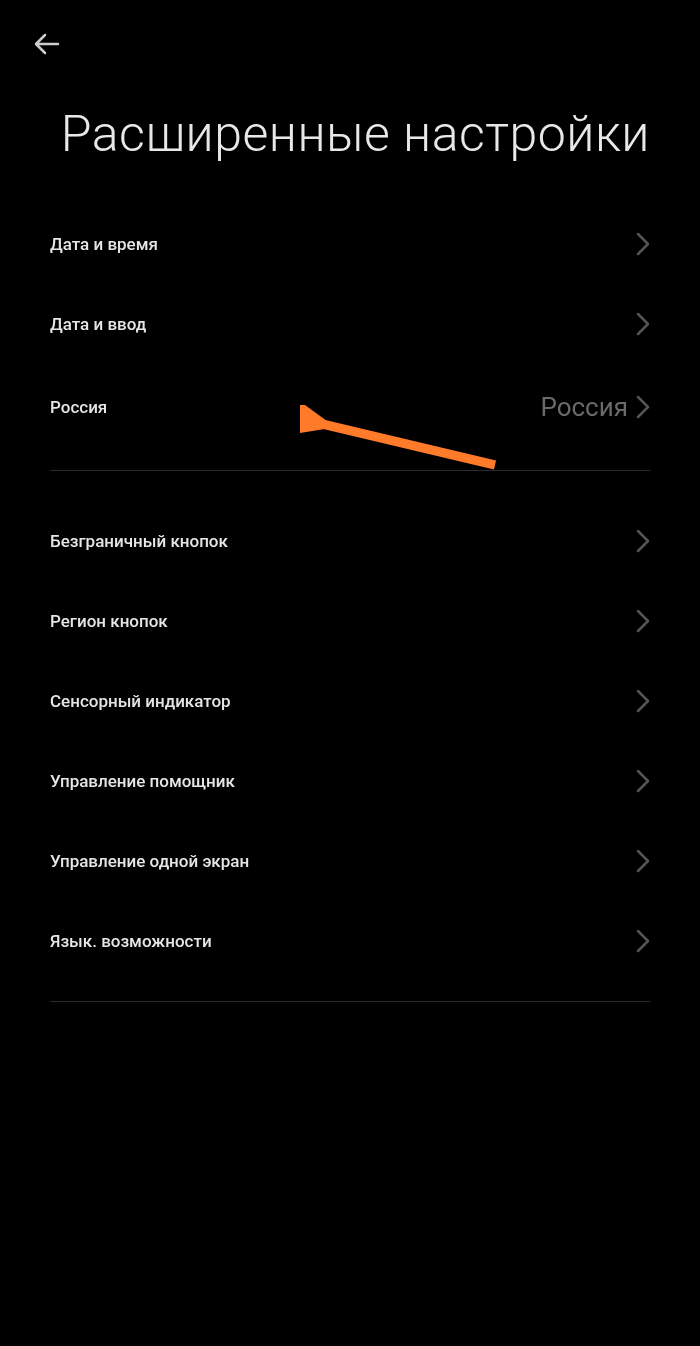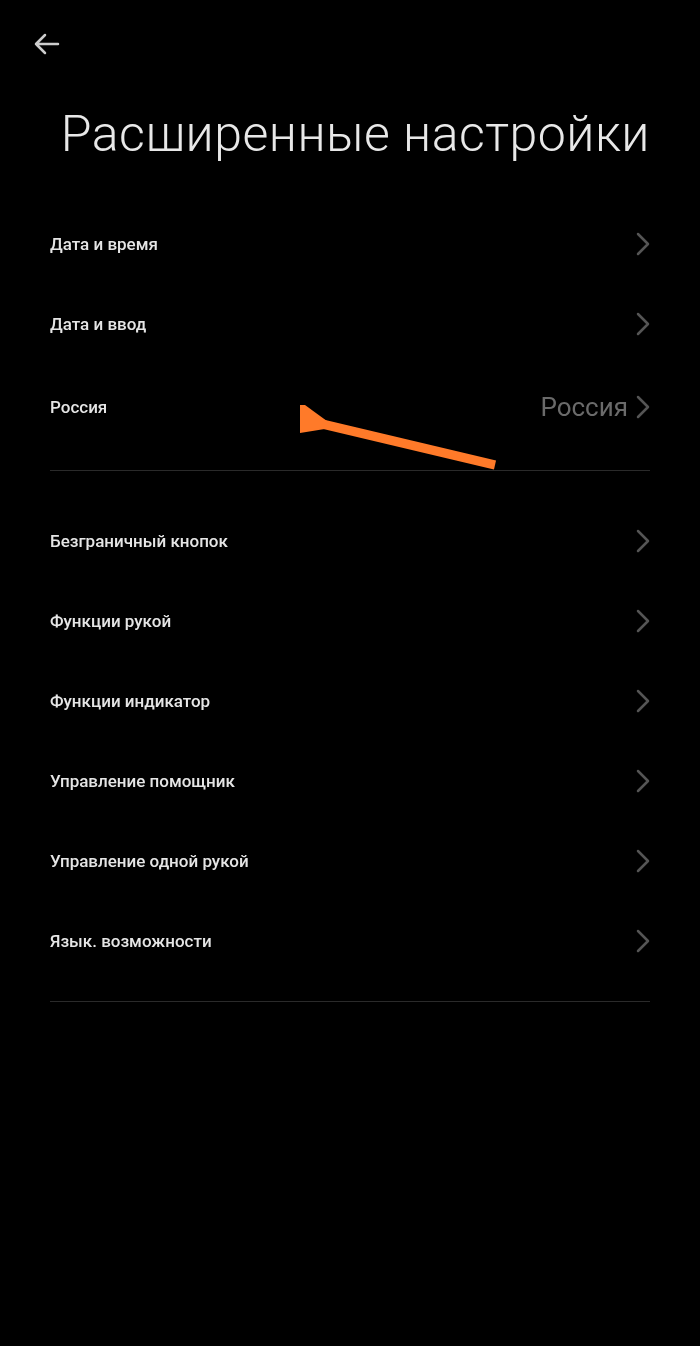--- a/index.html
+++ b/index.html
@@ -137,32 +137,32 @@
     <div class="list-item-right">
       <span class="chevron">
         <svg width="14" height="24" viewBox="0 0 14 24">
             <path d="M 2 2 L 12 12 L 2 22" stroke="#555555" stroke-width="2.5" fill="none" stroke-linecap="round" stroke-linejoin="round"></path>
           </svg>
       </span>
     </div>
   </div>
 
   <div class="list-item">
-    <span class="list-item-label">Функции рукой</span>
-    <div class="list-item-right">
-      <span class="chevron">
-        <svg width="14" height="24" viewBox="0 0 14 24">
-            <path d="M 2 2 L 12 12 L 2 22" stroke="#555555" stroke-width="2.5" fill="none" stroke-linecap="round" stroke-linejoin="round"></path>
-          </svg>
-      </span>
-    </div>
-  </div>
-
-  <div class="list-item">
-    <span class="list-item-label">Функции индикатор</span>
+    <span class="list-item-label">Регион кнопок</span>
+    <div class="list-item-right">
+      <span class="chevron">
+        <svg width="14" height="24" viewBox="0 0 14 24">
+            <path d="M 2 2 L 12 12 L 2 22" stroke="#555555" stroke-width="2.5" fill="none" stroke-linecap="round" stroke-linejoin="round"></path>
+          </svg>
+      </span>
+    </div>
+  </div>
+
+  <div class="list-item">
+    <span class="list-item-label">Сенсорный индикатор</span>
     <div class="list-item-right">
       <span class="chevron">
         <svg width="14" height="24" viewBox="0 0 14 24">
             <path d="M 2 2 L 12 12 L 2 22" stroke="#555555" stroke-width="2.5" fill="none" stroke-linecap="round" stroke-linejoin="round"></path>
           </svg>
       </span>
     </div>
   </div>
 
   <div class="list-item">
@@ -170,21 +170,21 @@
     <div class="list-item-right">
       <span class="chevron">
         <svg width="14" height="24" viewBox="0 0 14 24">
             <path d="M 2 2 L 12 12 L 2 22" stroke="#555555" stroke-width="2.5" fill="none" stroke-linecap="round" stroke-linejoin="round"></path>
           </svg>
       </span>
     </div>
   </div>
 
   <div class="list-item">
-    <span class="list-item-label">Управление одной рукой</span>
+    <span class="list-item-label">Управление одной экран</span>
     <div class="list-item-right">
       <span class="chevron">
         <svg width="14" height="24" viewBox="0 0 14 24">
             <path d="M 2 2 L 12 12 L 2 22" stroke="#555555" stroke-width="2.5" fill="none" stroke-linecap="round" stroke-linejoin="round"></path>
           </svg>
       </span>
     </div>
   </div>
 
   <div class="list-item">

